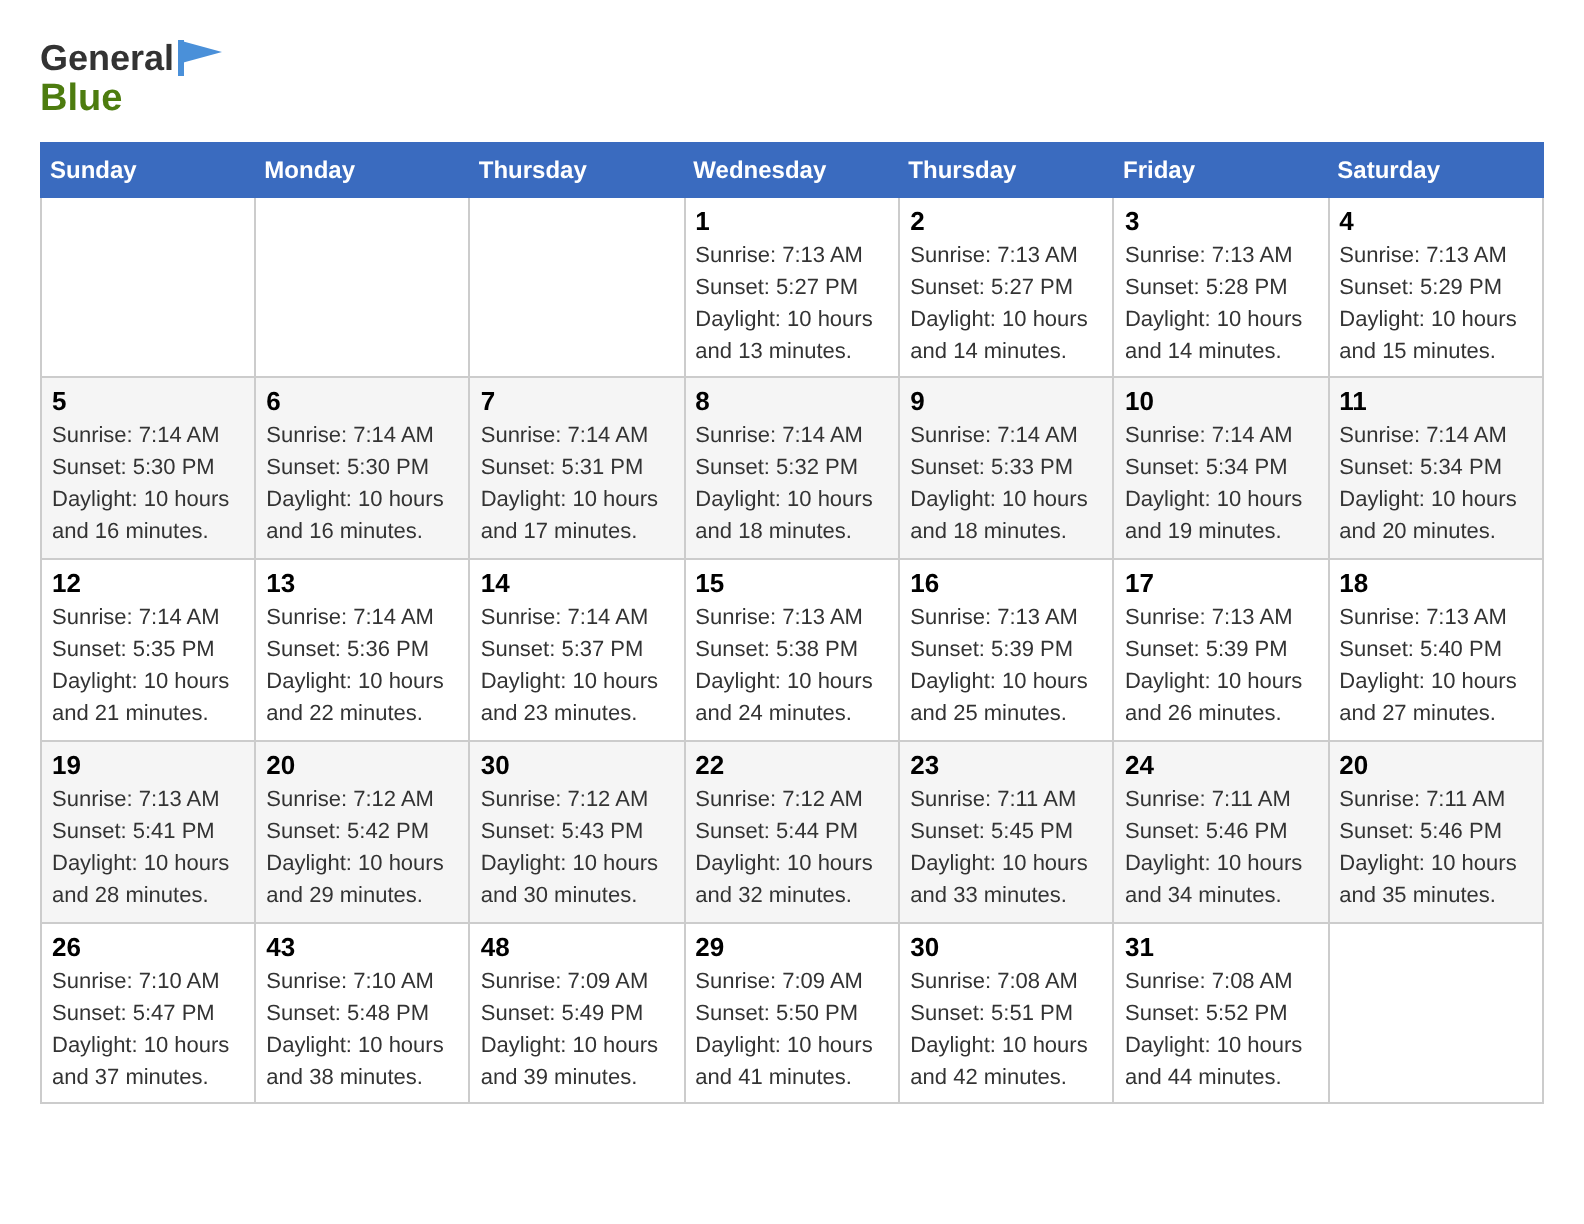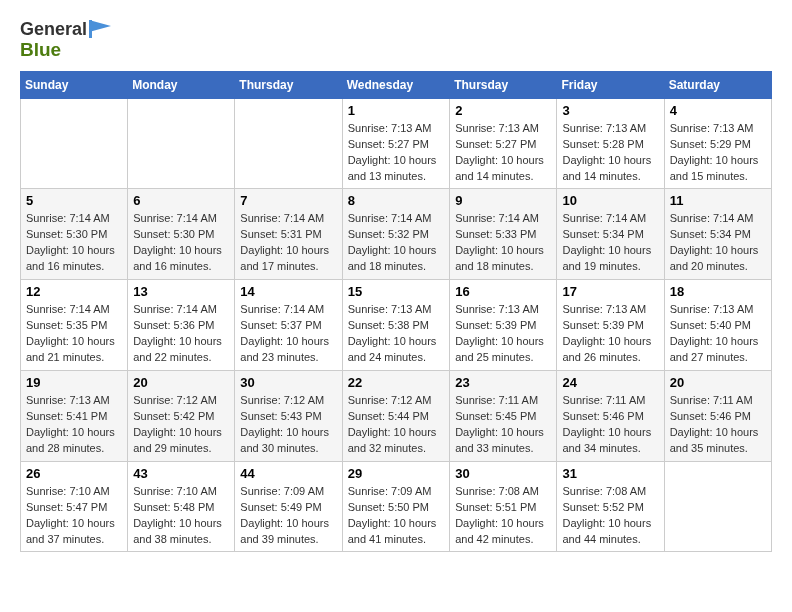--- a/index.html
+++ b/index.html
@@ -310,21 +310,21 @@
 and 37 minutes.</div>
         </td>
         <td>
           <span class="day-num">43</span>
           <div class="day-info" style="white-space: pre-line;">Sunrise: 7:10 AM
 Sunset: 5:48 PM
 Daylight: 10 hours
 and 38 minutes.</div>
         </td>
         <td>
-          <span class="day-num">44</span>
+          <span class="day-num">48</span>
           <div class="day-info" style="white-space: pre-line;">Sunrise: 7:09 AM
 Sunset: 5:49 PM
 Daylight: 10 hours
 and 39 minutes.</div>
         </td>
         <td>
           <span class="day-num">29</span>
           <div class="day-info" style="white-space: pre-line;">Sunrise: 7:09 AM
 Sunset: 5:50 PM
 Daylight: 10 hours

